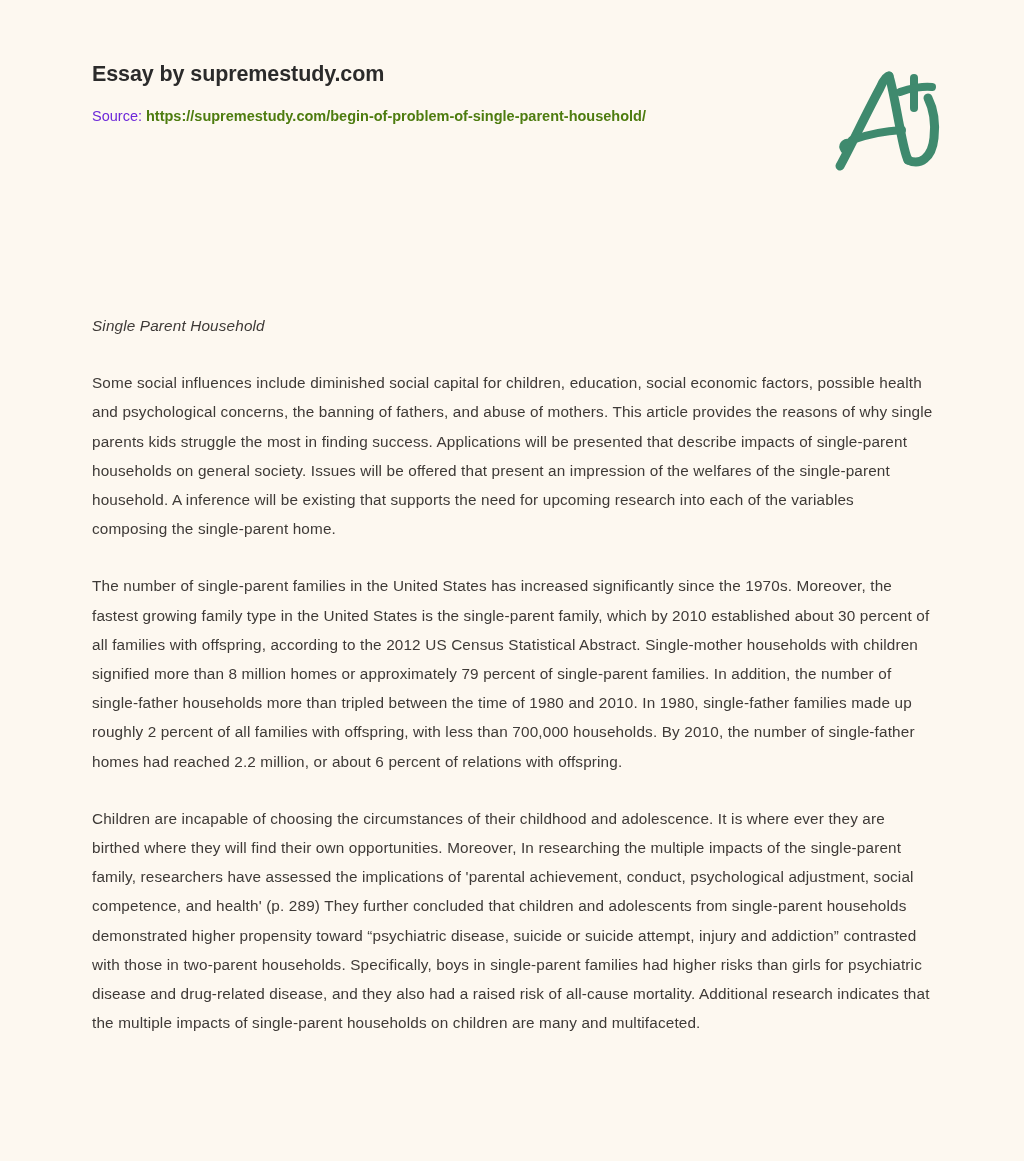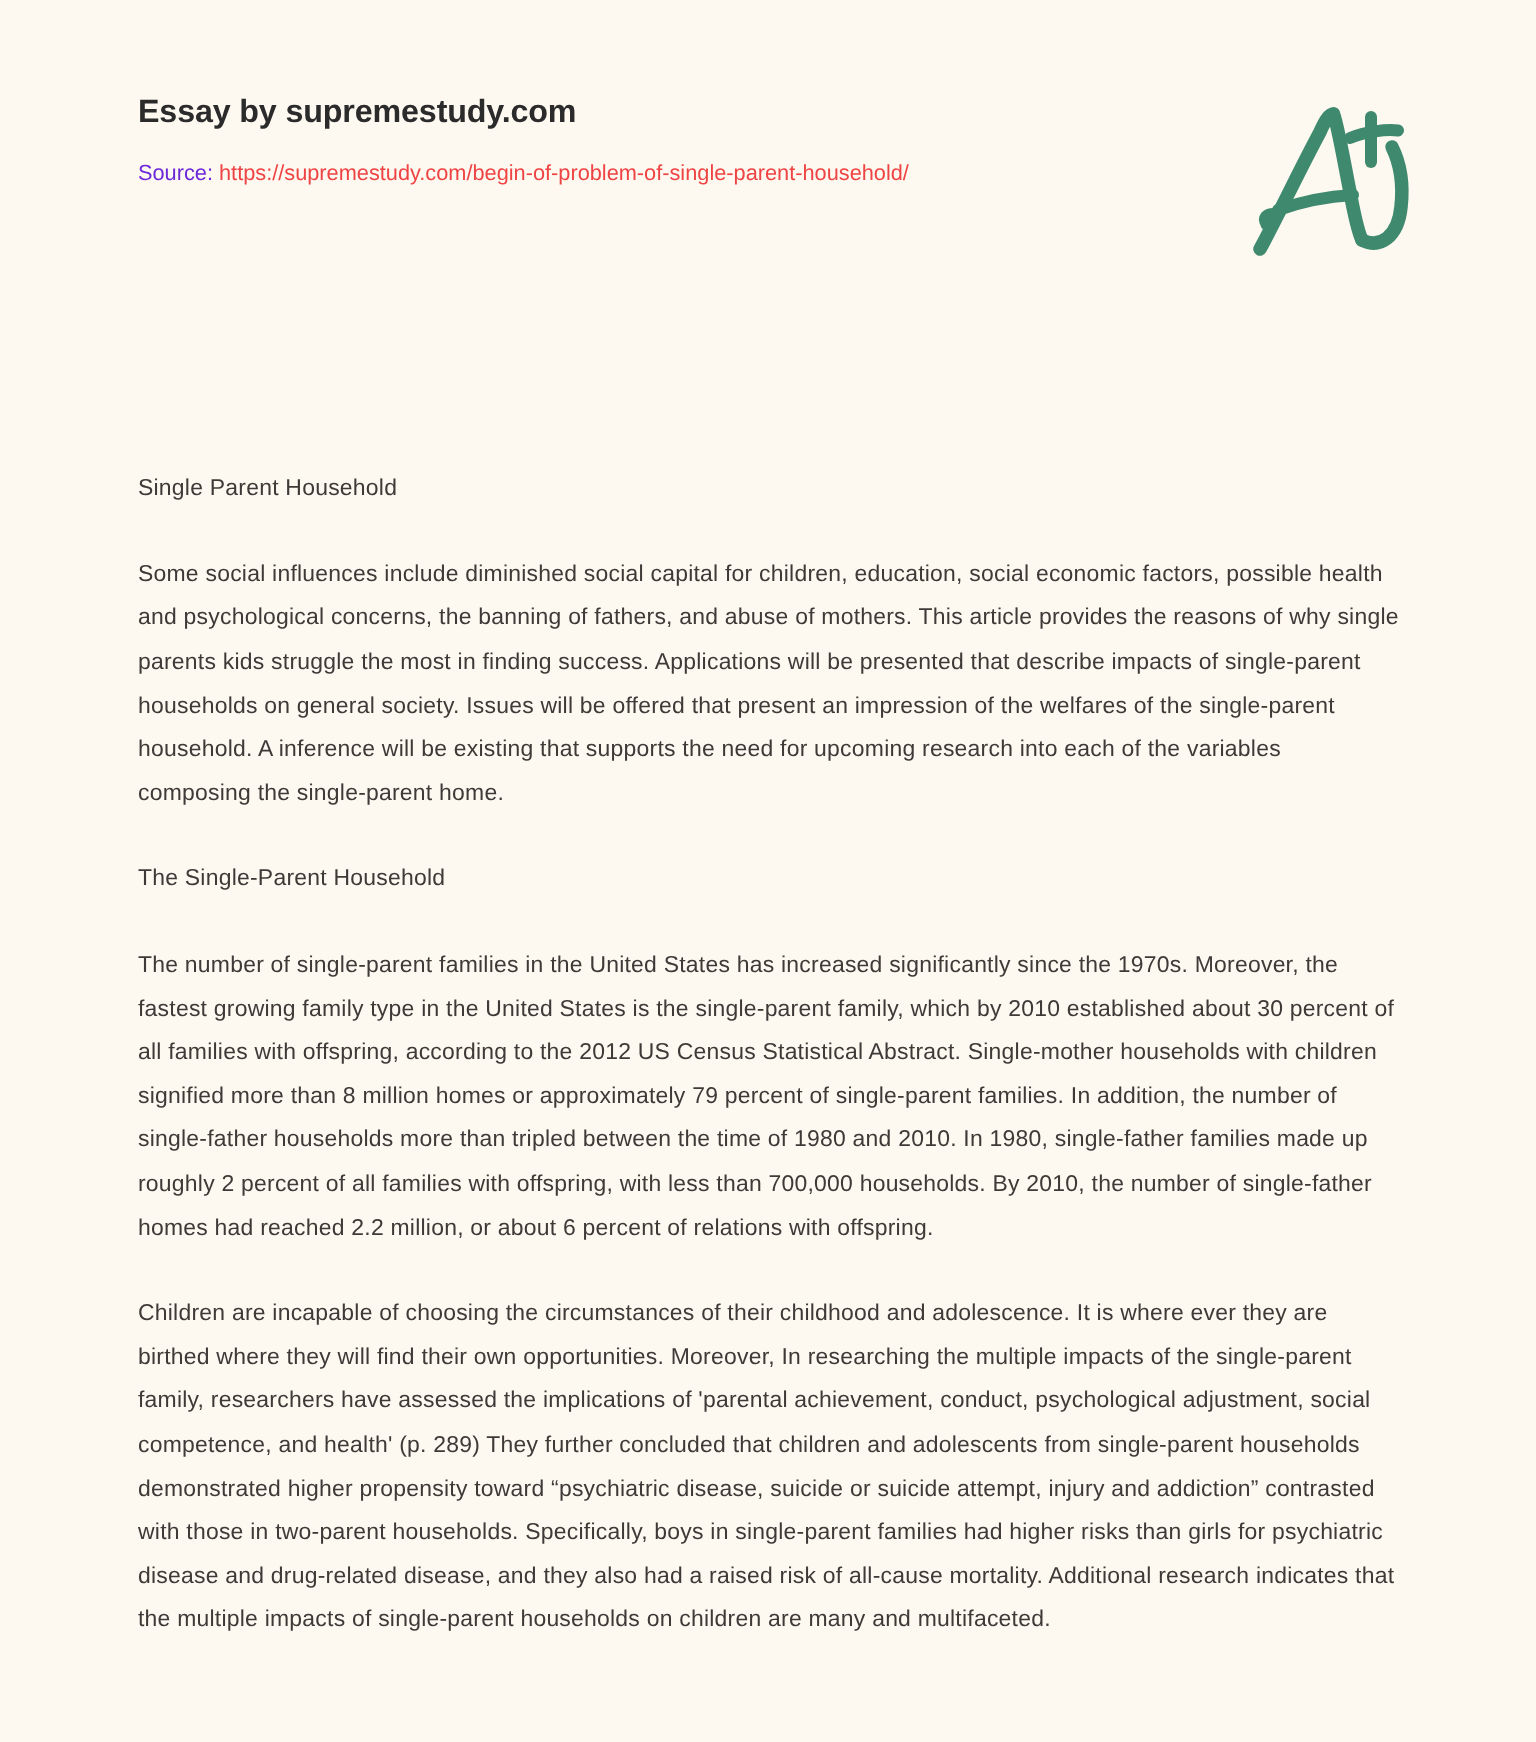--- a/index.html
+++ b/index.html
@@ -45,22 +45,23 @@
     color: #8b8680;
     line-height: 1.3;
     white-space: nowrap;
   }
 
   .source-label {
     color: #6d28d9;
   }
 
   .source-url {
-    color: #ef4444;
+    color: #4d7c0f;
     text-decoration: none;
+    font-weight: bold;
   }
 
   
   .logo {
     position: absolute;
     right: 76px;
     top: 66px;
     width: 120px;
     height: 112px;
   }
@@ -96,20 +97,21 @@
     margin: 0 0 28px 0;
     font-size: 15.3px;
     line-height: 29.2px;
     color: #3e3a37;
     text-align: left;
     letter-spacing: 0.01em;
   }
 
   .content p.section-head {
     margin-bottom: 28px;
+    font-style: italic;
   }
 
   .content p:last-child {
     margin-bottom: 0;
   }
 </style>
 </head>
 <body>
 
 <div class="page">
@@ -139,19 +141,18 @@
 
         <path d="M72 26 C 82 22, 96 20, 104 21" stroke-width="8"></path>
       </g>
     </svg>
   </div>
 
 
   <div class="content">
     <p class="section-head">Single Parent Household</p>
     <p>Some social influences include diminished social capital for children, education, social economic factors, possible health and psychological concerns, the banning of fathers, and abuse of mothers. This article provides the reasons of why single parents kids struggle the most in finding success. Applications will be presented that describe impacts of single-parent households on general society. Issues will be offered that present an impression of the welfares of the single-parent household. A inference will be existing that supports the need for upcoming research into each of the variables composing the single-parent home.</p>
-    <p class="section-head">The Single-Parent Household</p>
     <p>The number of single-parent families in the United States has increased significantly since the 1970s. Moreover, the fastest growing family type in the United States is the single-parent family, which by 2010 established about 30 percent of all families with offspring, according to the 2012 US Census Statistical Abstract. Single-mother households with children signified more than 8 million homes or approximately 79 percent of single-parent families. In addition, the number of single-father households more than tripled between the time of 1980 and 2010. In 1980, single-father families made up roughly 2 percent of all families with offspring, with less than 700,000 households. By 2010, the number of single-father homes had reached 2.2 million, or about 6 percent of relations with offspring.</p>
     <p>Children are incapable of choosing the circumstances of their childhood and adolescence. It is where ever they are birthed where they will find their own opportunities. Moreover, In researching the multiple impacts of the single-parent family, researchers have assessed the implications of 'parental achievement, conduct, psychological adjustment, social competence, and health' (p. 289) They further concluded that children and adolescents from single-parent households demonstrated higher propensity toward “psychiatric disease, suicide or suicide attempt, injury and addiction” contrasted with those in two-parent households. Specifically, boys in single-parent families had higher risks than girls for psychiatric disease and drug-related disease, and they also had a raised risk of all-cause mortality. Additional research indicates that the multiple impacts of single-parent households on children are many and multifaceted.</p>
 
   </div>
 
 </div>
 
 </body></html>

